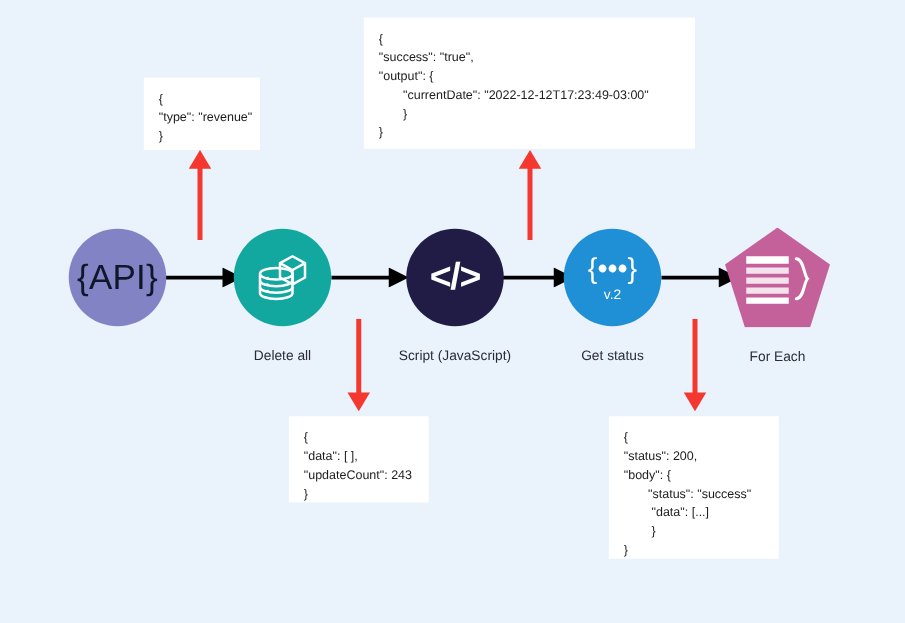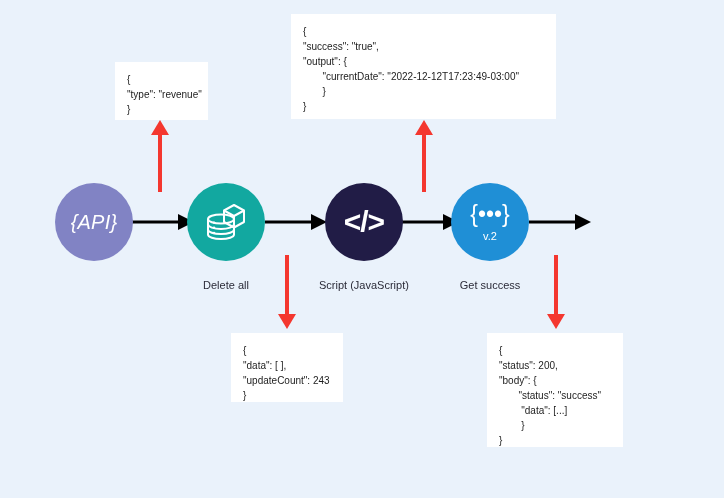--- a/index.html
+++ b/index.html
@@ -56,25 +56,24 @@
     white-space: nowrap;
     text-align: center;
   }
 
   .shape-api      { background: #8183c4; }
   .shape-db       { background: #12a8a0; }
   .shape-script   { background: #211c46; }
   .shape-results  { background: #1f8fd6; }
 
   .api-text {
-    color: #ffffff;
-    font-size: 20px;
+    color: #0f172a;
+    font-size: 28px;
     letter-spacing: .2px;
     font-family: "Liberation Sans", sans-serif;
-    font-style: italic;
   }
   .script-text {
     color: #ffffff;
     font-size: 30px;
     font-weight: bold;
     letter-spacing: -1px;
   }
   .results-inner {
     display: flex;
     flex-direction: column;
@@ -228,17 +227,32 @@
     <div class="node-label">Script (JavaScript)</div>
   </div>
 
   <div class="node" style="left:451px; top:183px;">
     <div class="node-shape shape-results">
       <div class="results-inner">
         <span class="results-braces">{•••}</span>
         <span class="results-ver">v.2</span>
       </div>
     </div>
-    <div class="node-label">Get success</div>
-  </div>
-
+    <div class="node-label">Get status</div>
+  </div>
+
+  <div class="node" style="left:580px; top:182px;">
+    <div class="shape-pentagon">
+      <span class="pent-icon">
+        <svg width="54" height="42" viewBox="0 0 54 42">
+          <rect x="2" y="3" width="34" height="6" fill="#ffffff"></rect>
+          <rect x="2" y="12" width="34" height="5" fill="#ffffff" opacity="0.82"></rect>
+          <rect x="2" y="20" width="34" height="5" fill="#ffffff" opacity="0.82"></rect>
+          <rect x="2" y="28" width="34" height="5" fill="#ffffff" opacity="0.82"></rect>
+          <rect x="2" y="36" width="34" height="5" fill="#ffffff"></rect>
+          <path d="M42 5 C48 5 48 18 51 21 C48 24 48 37 42 37" stroke="#ffffff" stroke-width="2.4" fill="none" stroke-linecap="round"></path>
+        </svg>
+      </span>
+    </div>
+    <div class="node-label">For Each</div>
+  </div>
 
 </div>
 
 </body></html>

